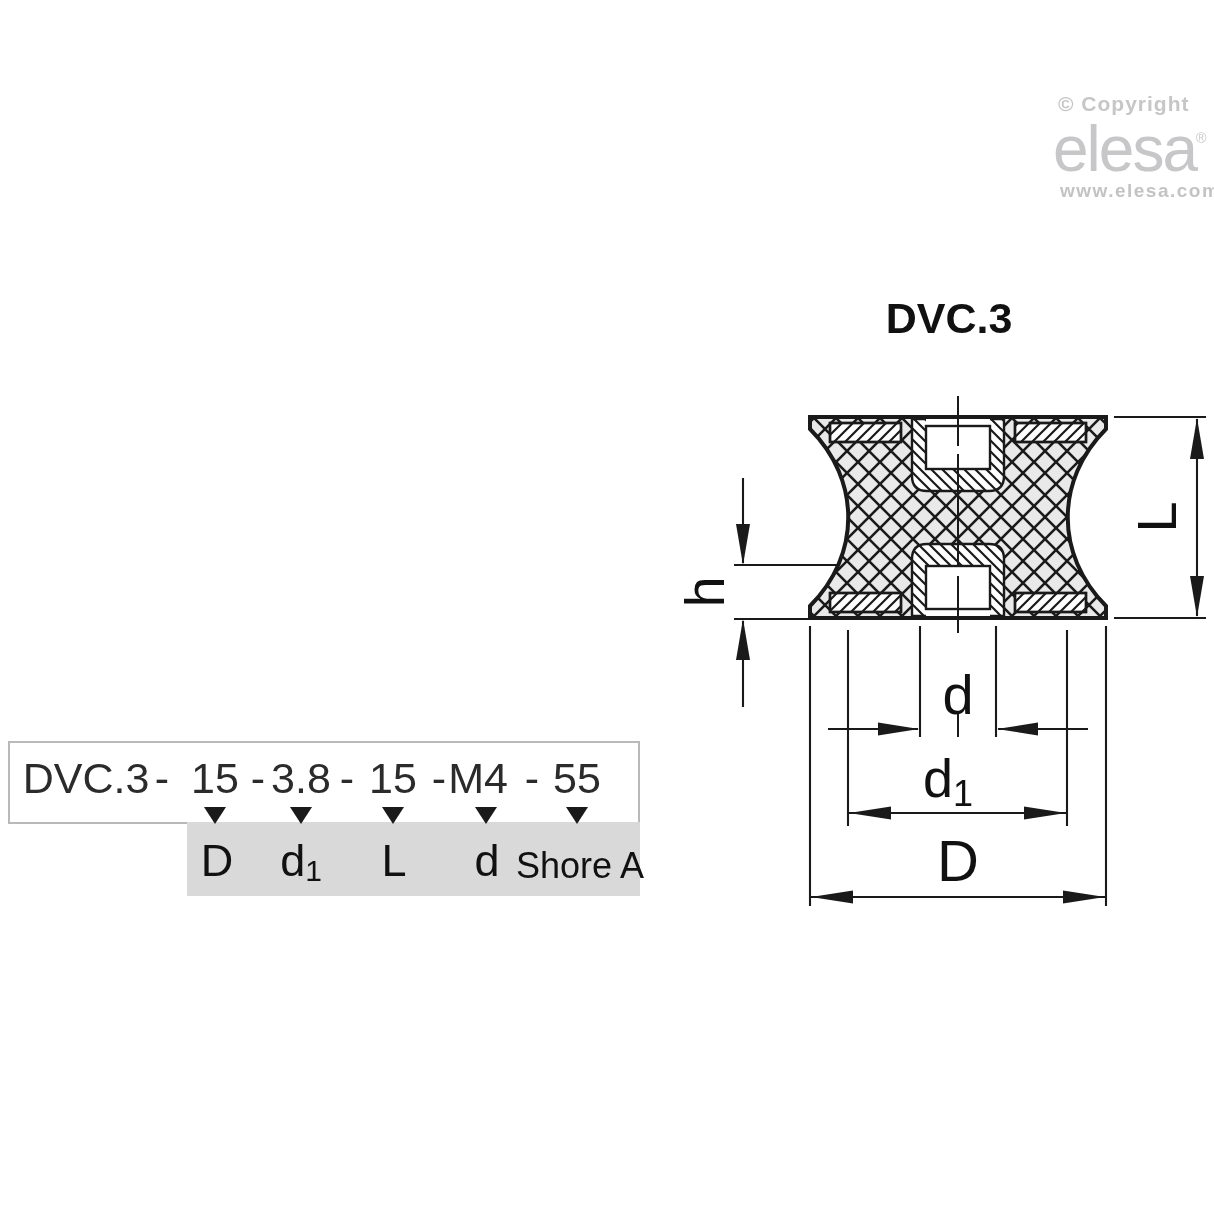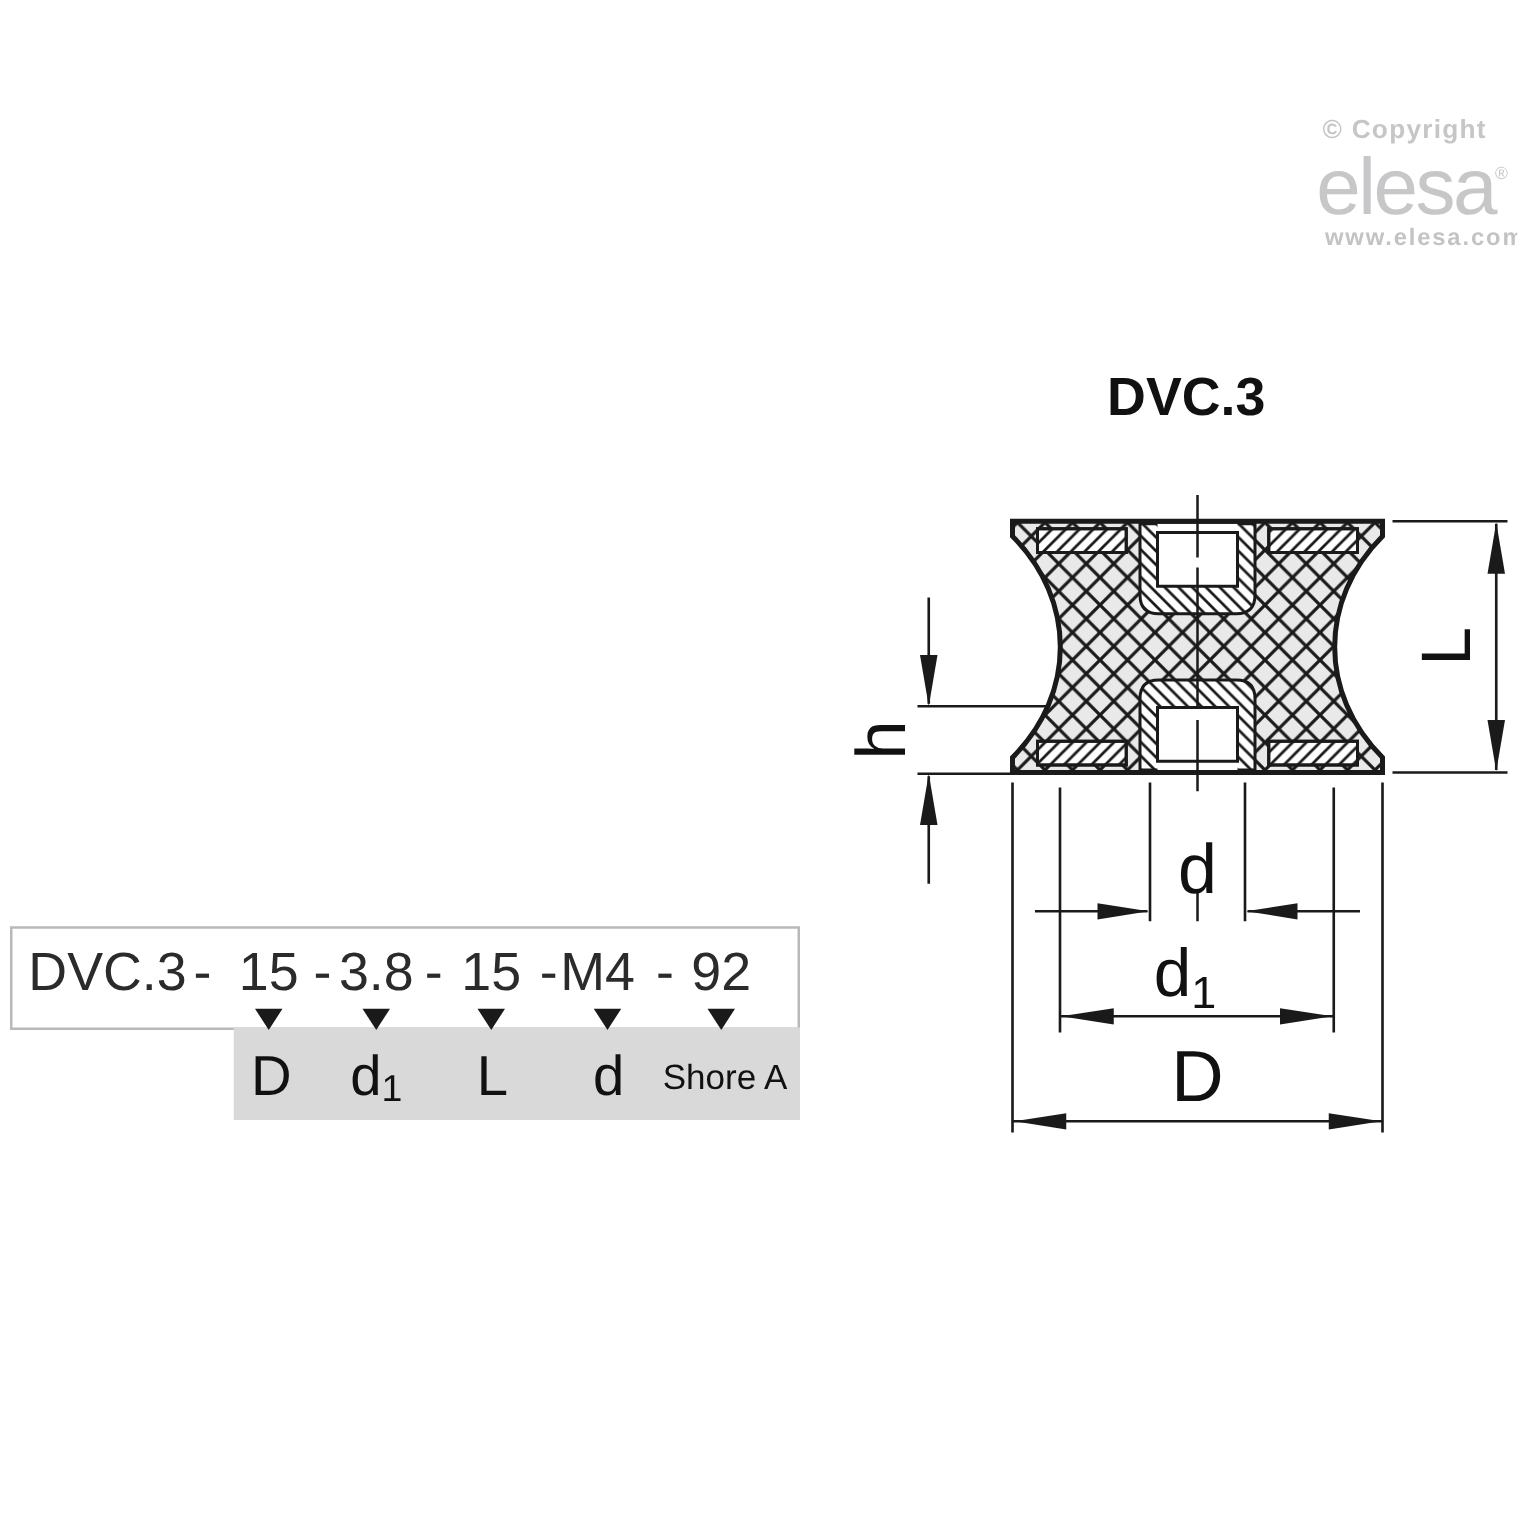--- a/index.html
+++ b/index.html
@@ -27,21 +27,21 @@
   .legendbox{position:absolute;left:187px;top:822px;width:453px;height:74px;
              background:#d9d9d9;}
   .tok{position:absolute;top:757px;transform:translateX(-50%);font-size:43px;
        color:#2b2b2b;white-space:nowrap;line-height:1;}
   .tri{position:absolute;top:807px;transform:translateX(-50%);width:0;height:0;
        border-left:11px solid transparent;border-right:11px solid transparent;
        border-top:17px solid #1a1a1a;}
   .lbl{position:absolute;top:838px;transform:translateX(-50%);font-size:45px;
        color:#111;white-space:nowrap;line-height:1;}
   .lbl .sub{font-size:30px;position:relative;top:5px;}
-  .lbl.small{font-size:28px;top:848px;}
+  .lbl.small{font-size:36px;top:848px;}
 </style>
 </head>
 <body>
 
 <div class="page">
 
   <div>
     <div class="copyright">© Copyright</div>
     <div class="logo"><span>elesa</span><sup>®</sup></div>
     <div class="website">www.elesa.com</div>
@@ -140,21 +140,21 @@
   <span class="tok" style="left:86px">DVC.3</span>
   <span class="tok" style="left:162px">-</span>
   <span class="tok" style="left:215px">15</span>
   <span class="tok" style="left:258px">-</span>
   <span class="tok" style="left:301px">3.8</span>
   <span class="tok" style="left:347px">-</span>
   <span class="tok" style="left:393px">15</span>
   <span class="tok" style="left:439px">-</span>
   <span class="tok" style="left:478px">M4</span>
   <span class="tok" style="left:532px">-</span>
-  <span class="tok" style="left:577px">92</span>
+  <span class="tok" style="left:577px">55</span>
 
   <div class="tri" style="left:215px"></div>
   <div class="tri" style="left:301px"></div>
   <div class="tri" style="left:393px"></div>
   <div class="tri" style="left:486px"></div>
   <div class="tri" style="left:577px"></div>
 
   <span class="lbl" style="left:217px"><span>D</span></span>
   <span class="lbl" style="left:301px"><span>d</span><span class="sub">1</span></span>
   <span class="lbl" style="left:394px"><span>L</span></span>

